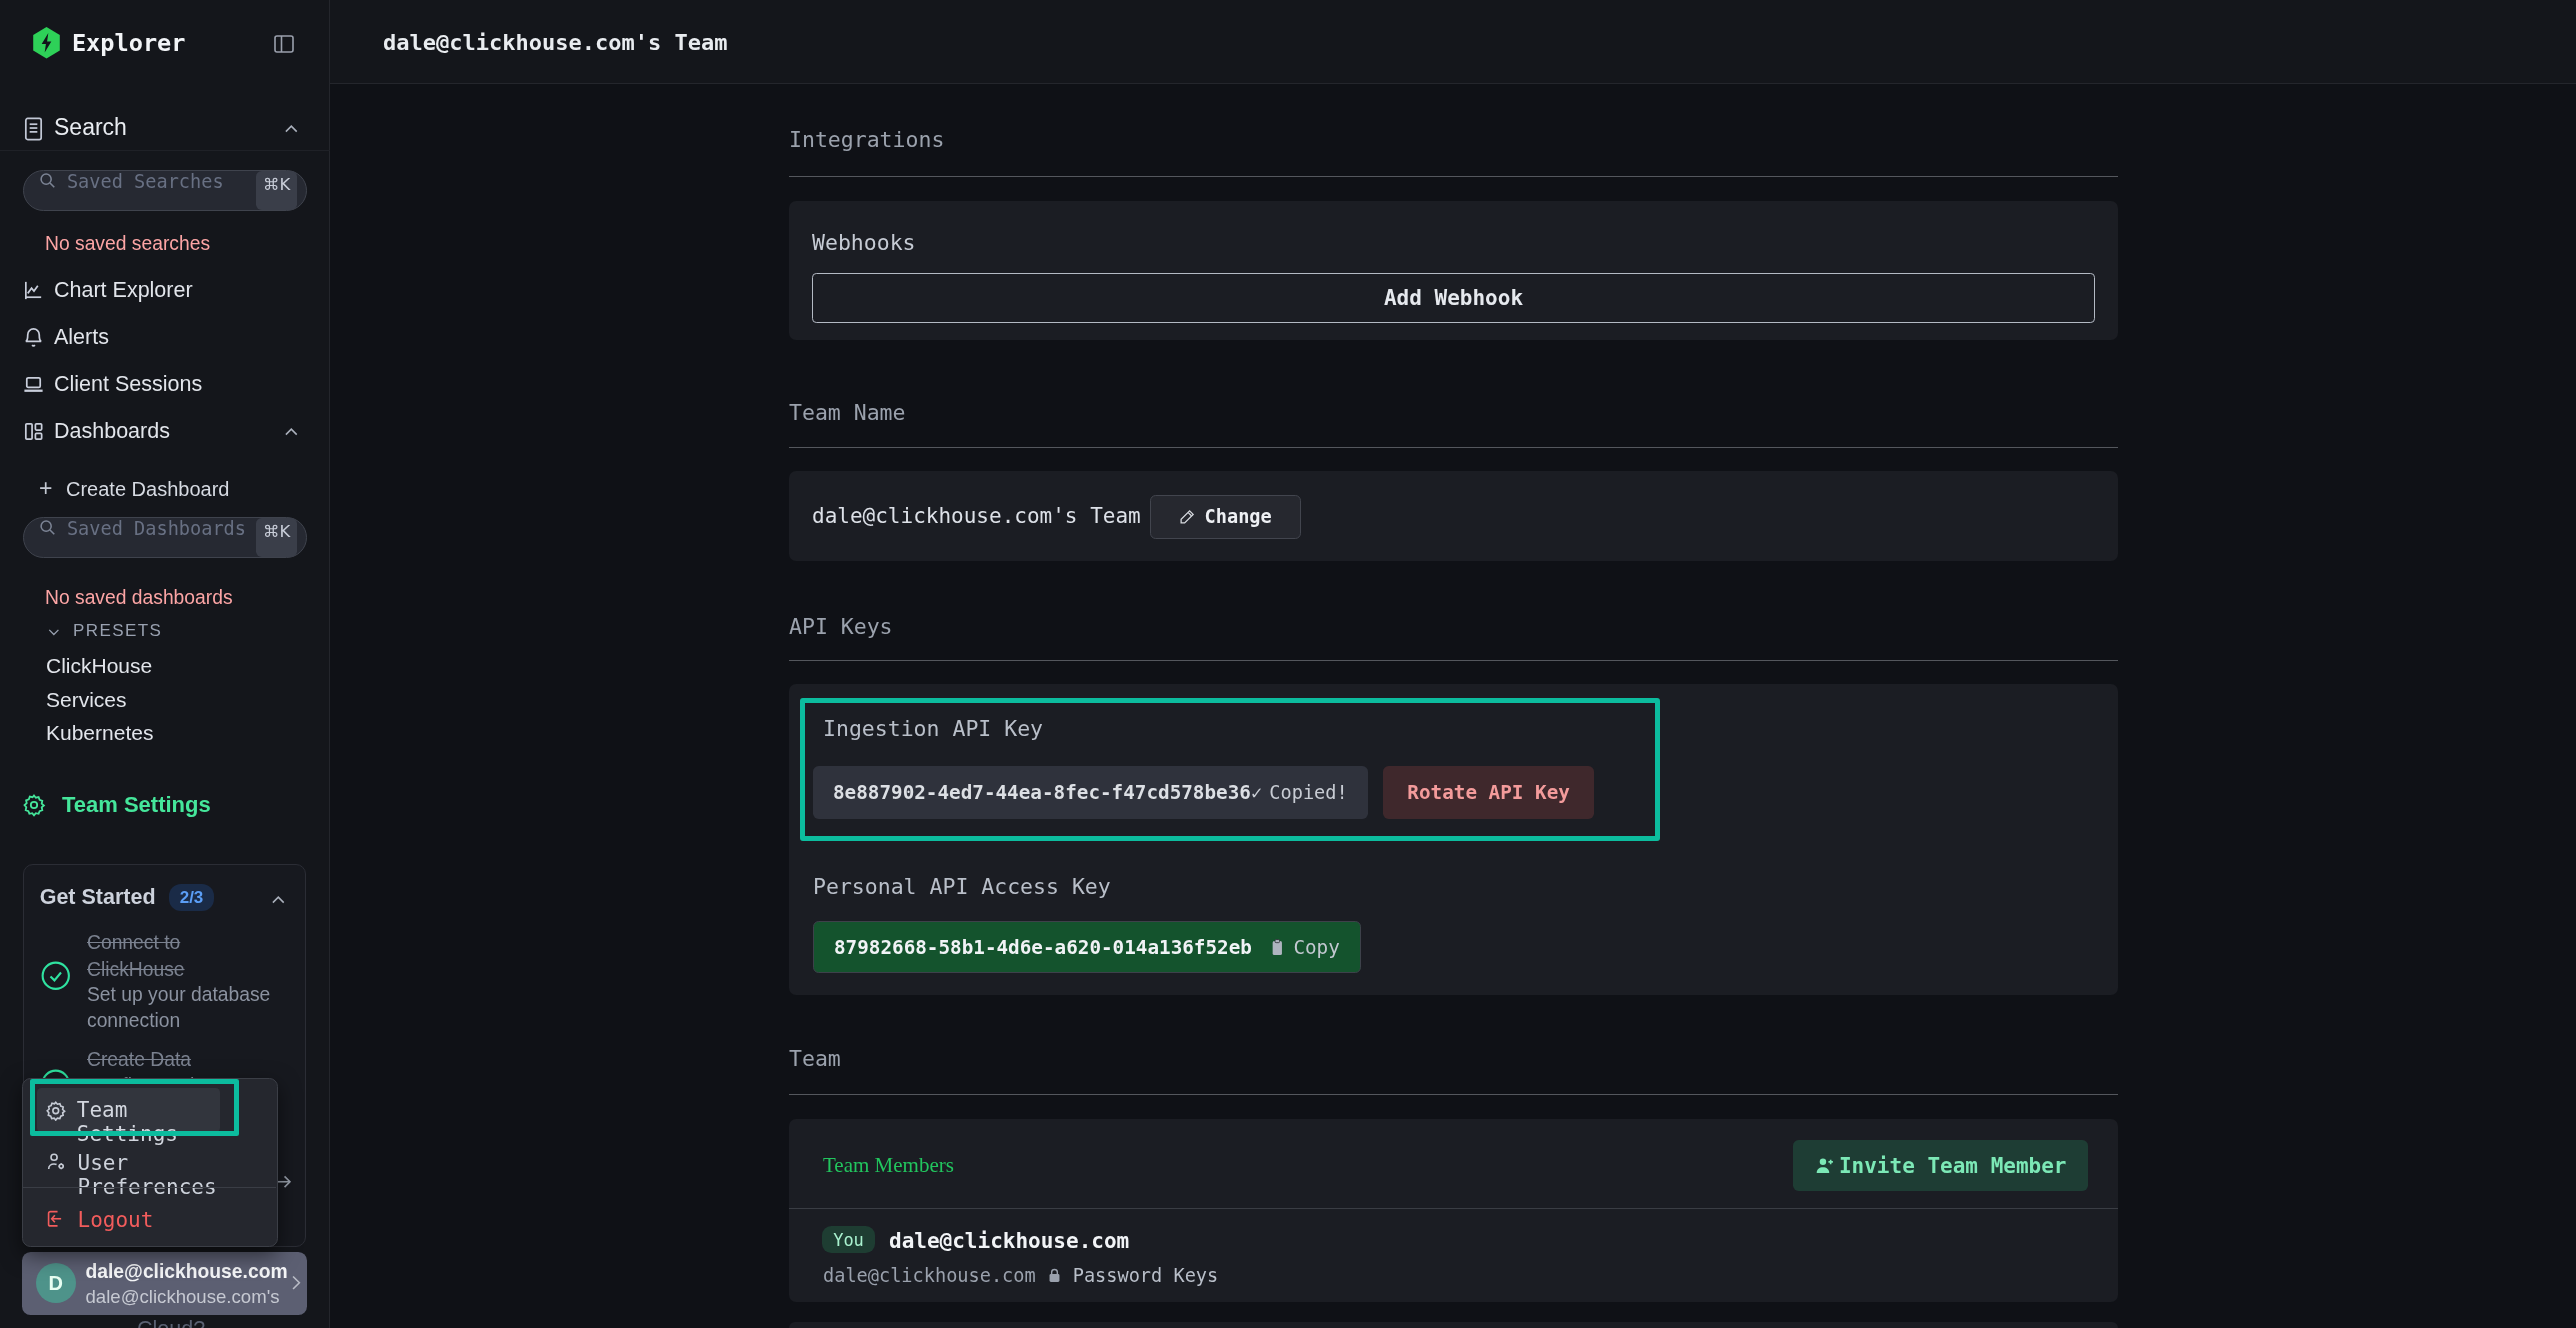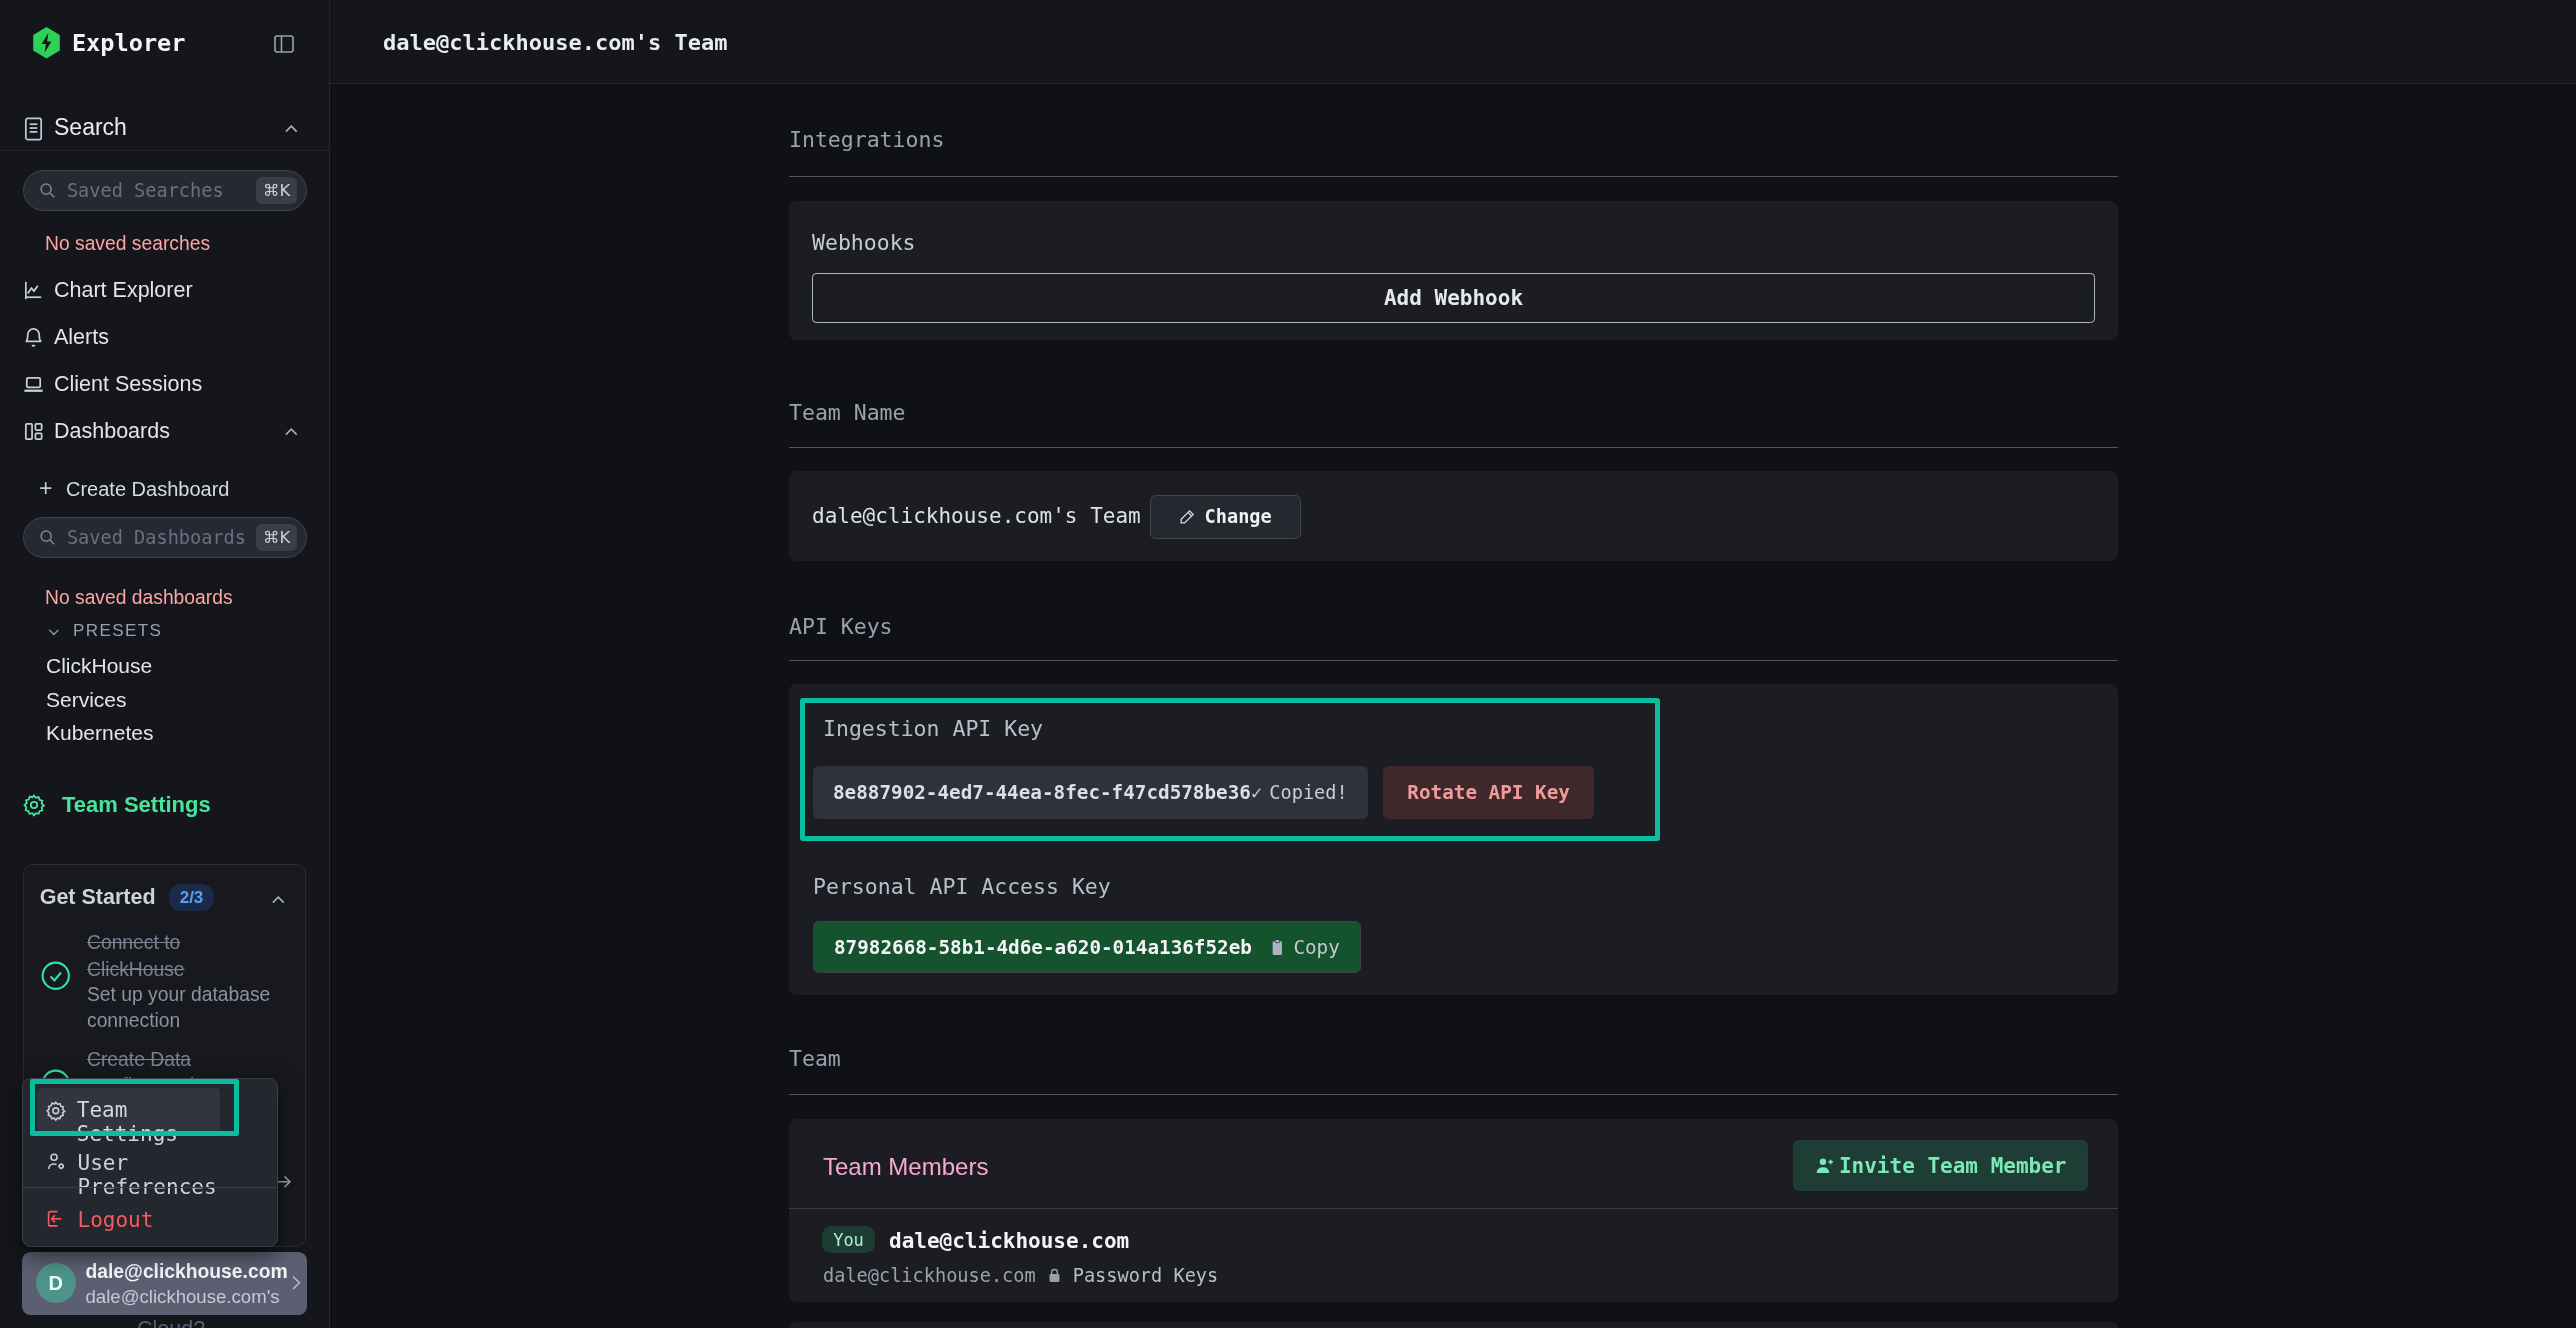--- a/index.html
+++ b/index.html
@@ -14,21 +14,21 @@
   
   .sidebar{position:absolute;left:0;top:0;width:330px;height:1328px;background:#14161b;border-right:0.7px solid #24262c}
   .logo-row{position:absolute;left:31.5px;top:27px;display:flex;align-items:center;gap:11.4px}
   .logo-text{font-family:var(--mono);font-weight:bold;font-size:23.6px;color:#f2f4f7}
   .panel-btn{position:absolute;left:272px;top:31.5px;color:#9aa0ad}
   .search-header{position:absolute;left:0;top:107px;width:330px;height:44px;border-bottom:0.7px solid #1f2127}
   .search-header .hdr-icon{position:absolute;left:21.5px;top:8.6px;color:#c2c8d6}
   .search-header .hdr-label{position:absolute;left:54px;top:7.2px;font-size:23px;color:#e9ecf1}
   .search-header .hdr-chev{position:absolute;right:29px;top:13px;color:#aab0bc}
 
-  .pill-input{position:absolute;left:23px;width:284px;height:41px;background:#262932;border:1.4px solid #3f434d;border-radius:21px;display:flex;align-items:center;padding:0 8.6px 0 14.3px}
+  .pill-input{position:absolute;left:23px;width:284px;height:41px;background:#262932;border:1.4px solid #3f434d;border-radius:21px;display:flex;padding:0 8.6px 0 14.3px}
   .pill-input .s-icon{color:#7c8495;margin-right:10px}
   .pill-input .ph{font-family:var(--mono);font-size:18.6px;color:#687083;flex:1;white-space:nowrap;overflow:hidden}
   .kbd{font-family:"DejaVu Sans",sans-serif;font-size:16.5px;color:#c9ced9;background:#3a3e49;border-radius:5.7px;padding:3.6px 7.2px}
 
   .muted-line{position:absolute;left:45px;font-size:19.3px;color:#fca5a5}
 
   .nav-item{position:absolute;left:0;width:330px;height:31.5px}
   .nav-item .n-icon{position:absolute;left:21.5px;top:3.6px;color:#c9cedb}
   .nav-item .n-label{position:absolute;left:54px;top:2.9px;font-size:21.5px;color:#e2e5eb}
   .nav-item .n-chev{position:absolute;right:29px;top:7.2px;color:#aab0bc}
@@ -99,21 +99,21 @@
   .chip-row{position:absolute;left:24px;top:82px;display:flex;gap:15.7px;align-items:stretch;height:53px}
   .key-chip{display:flex;align-items:center;gap:0;background:#2f323c;border-radius:5.7px;padding:0 20px}
   .key-chip .key-text{font-family:var(--mono);font-weight:bold;font-size:19.3px;color:#dcdfe4;white-space:nowrap}
   .key-chip .copied{display:flex;align-items:center;gap:7.2px;color:#c8ccd4;font-family:var(--mono);font-size:18.6px;white-space:nowrap}
   .rotate-btn{display:flex;align-items:center;background:#3f282c;border-radius:5.7px;padding:0 24px;font-family:var(--mono);font-weight:bold;font-size:19.3px;color:#f39b9b;white-space:nowrap}
   .key-chip2{position:absolute;left:24px;top:237px;height:52px;display:flex;align-items:center;gap:15.7px;background:#14532d;border:1.4px solid #3d414a;border-radius:5.7px;padding:0 20px}
   .key-chip2 .key-text{font-family:var(--mono);font-weight:bold;font-size:19.3px;color:#f1f3f6;white-space:nowrap}
   .key-chip2 .copy{display:flex;align-items:center;gap:7.2px;font-family:var(--mono);font-size:19.3px;color:#c3c8d1}
   .key-chip2 .copy .cp-icon{color:#aeb4bf}
 
-  .tm-label{position:absolute;left:34px;top:34px;font-family:Liberation Sans, sans-serif;font-size:24px;color:#f9a8d4}
+  .tm-label{position:absolute;left:34px;top:34px;font-family:Liberation Serif, serif;font-size:21px;color:#22c55e}
   .invite-btn{position:absolute;right:30px;top:21px;height:51px;background:#1e3d34;border-radius:5.7px;display:flex;align-items:center;gap:3px;padding:0 21.5px;font-family:var(--mono);font-weight:bold;font-size:21px;color:#7ce8b6}
   .tm-div{position:absolute;left:0;top:89px;width:1329px;height:1.4px;background:#3a3d44}
   .you-badge{position:absolute;left:33px;top:107px;width:53px;height:27px;background:#1e3d32;border-radius:9.3px;display:flex;align-items:center;justify-content:center;font-family:var(--mono);font-size:17px;color:#a9f2cf}
   .member-name{position:absolute;left:100px;top:110px;font-family:var(--mono);font-weight:bold;font-size:21px;color:#f2f4f7}
   .member-line2{position:absolute;left:34px;top:146px;display:flex;align-items:center;gap:10px}
   .member-line2 .m-email{font-family:var(--mono);font-size:18.6px;color:#9aa1ad}
   .member-line2 .lock{color:#9aa1ad}
   .member-line2 .m-auth{font-family:var(--mono);font-size:18.6px;color:#b9bfc9}
   .sliver{position:absolute;left:0;top:1238px;width:1329px;height:5.7px;background:#1b1d23;border-radius:7.2px 7.2px 0 0}
 </style>

